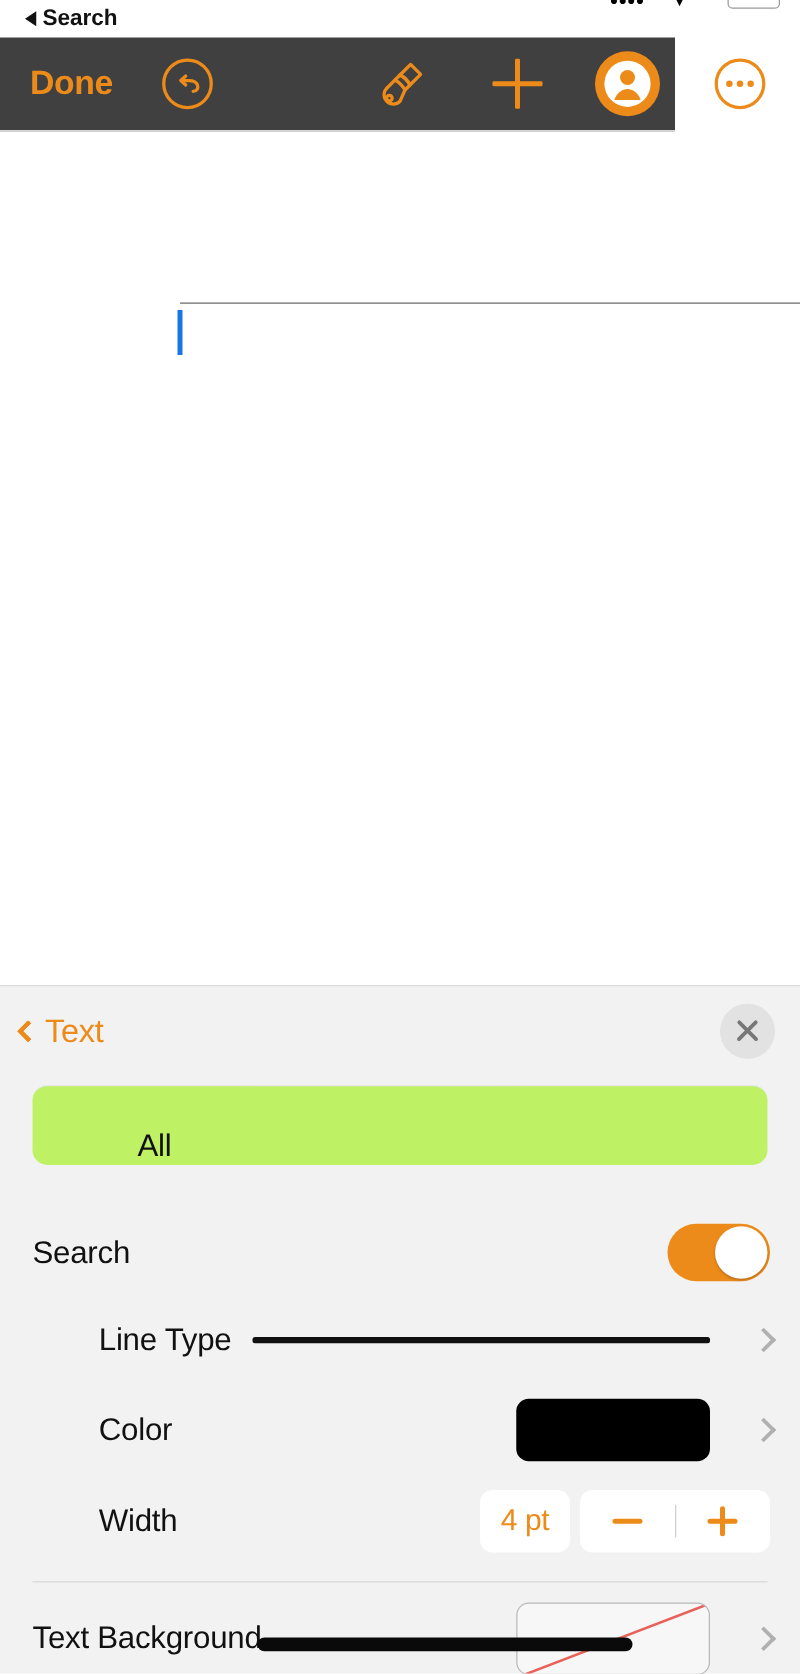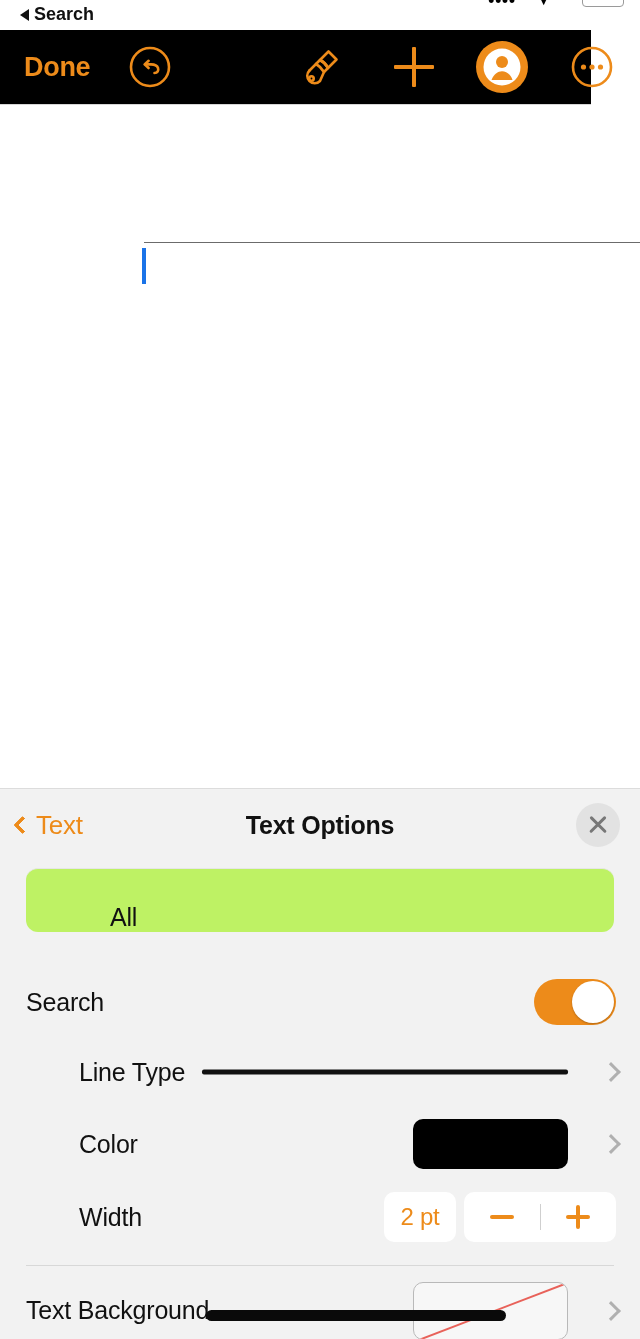--- a/index.html
+++ b/index.html
@@ -38,22 +38,22 @@
   }
   .backlink .tri {
     width: 0; height: 0;
     border-top: 6px solid transparent;
     border-bottom: 6px solid transparent;
     border-right: 9px solid #111;
   }
 
   
   .toolbar {
-    position: absolute; top: 30px; left: 0; width: 591px; height: 75px;
-    background: #000000;
+    position: absolute; top: 30px; left: 0; width: 540px; height: 75px;
+    background: #404040;
     border-bottom: 1px solid #d6d6d6;
   }
   .tb-done {
     position: absolute; left: 24px; top: 50%; transform: translateY(-50%);
     font-size: 27px; font-weight: 700; color: #ED8B1A;
     letter-spacing: -0.3px;
   }
   .tb-icon {
     position: absolute; top: 50%; transform: translateY(-50%);
     display: flex; align-items: center; justify-content: center;
@@ -315,21 +315,20 @@
     <div class="caret"></div>
   </div>
 
   <div class="panel">
 
     <div class="panel-head">
       <div class="panel-back">
         <div class="chev-left"></div>
         <span class="panel-back-label">Text</span>
       </div>
-      <div class="panel-title">Text Options</div>
       <div class="panel-close">
         <span class="x"></span>
       </div>
     </div>
 
     <div class="group-card">
       <span class="seg-label">All</span>
     </div>
   </div>
 
@@ -348,21 +347,21 @@
 
   <div class="row row-color">
     <span class="row-label indent">Color</span>
     <div class="color-swatch"></div>
     <div class="chev-right"></div>
   </div>
 
   <div class="row row-width">
     <span class="row-label indent">Width</span>
     <div class="stepper-wrap">
-      <div class="value-pill">2 pt</div>
+      <div class="value-pill">4 pt</div>
       <div class="stepper">
         <div class="minus">
           <span></span>
         </div>
         <div class="divider"></div>
         <div class="plus">
           <span></span>
         </div>
       </div>
     </div>

